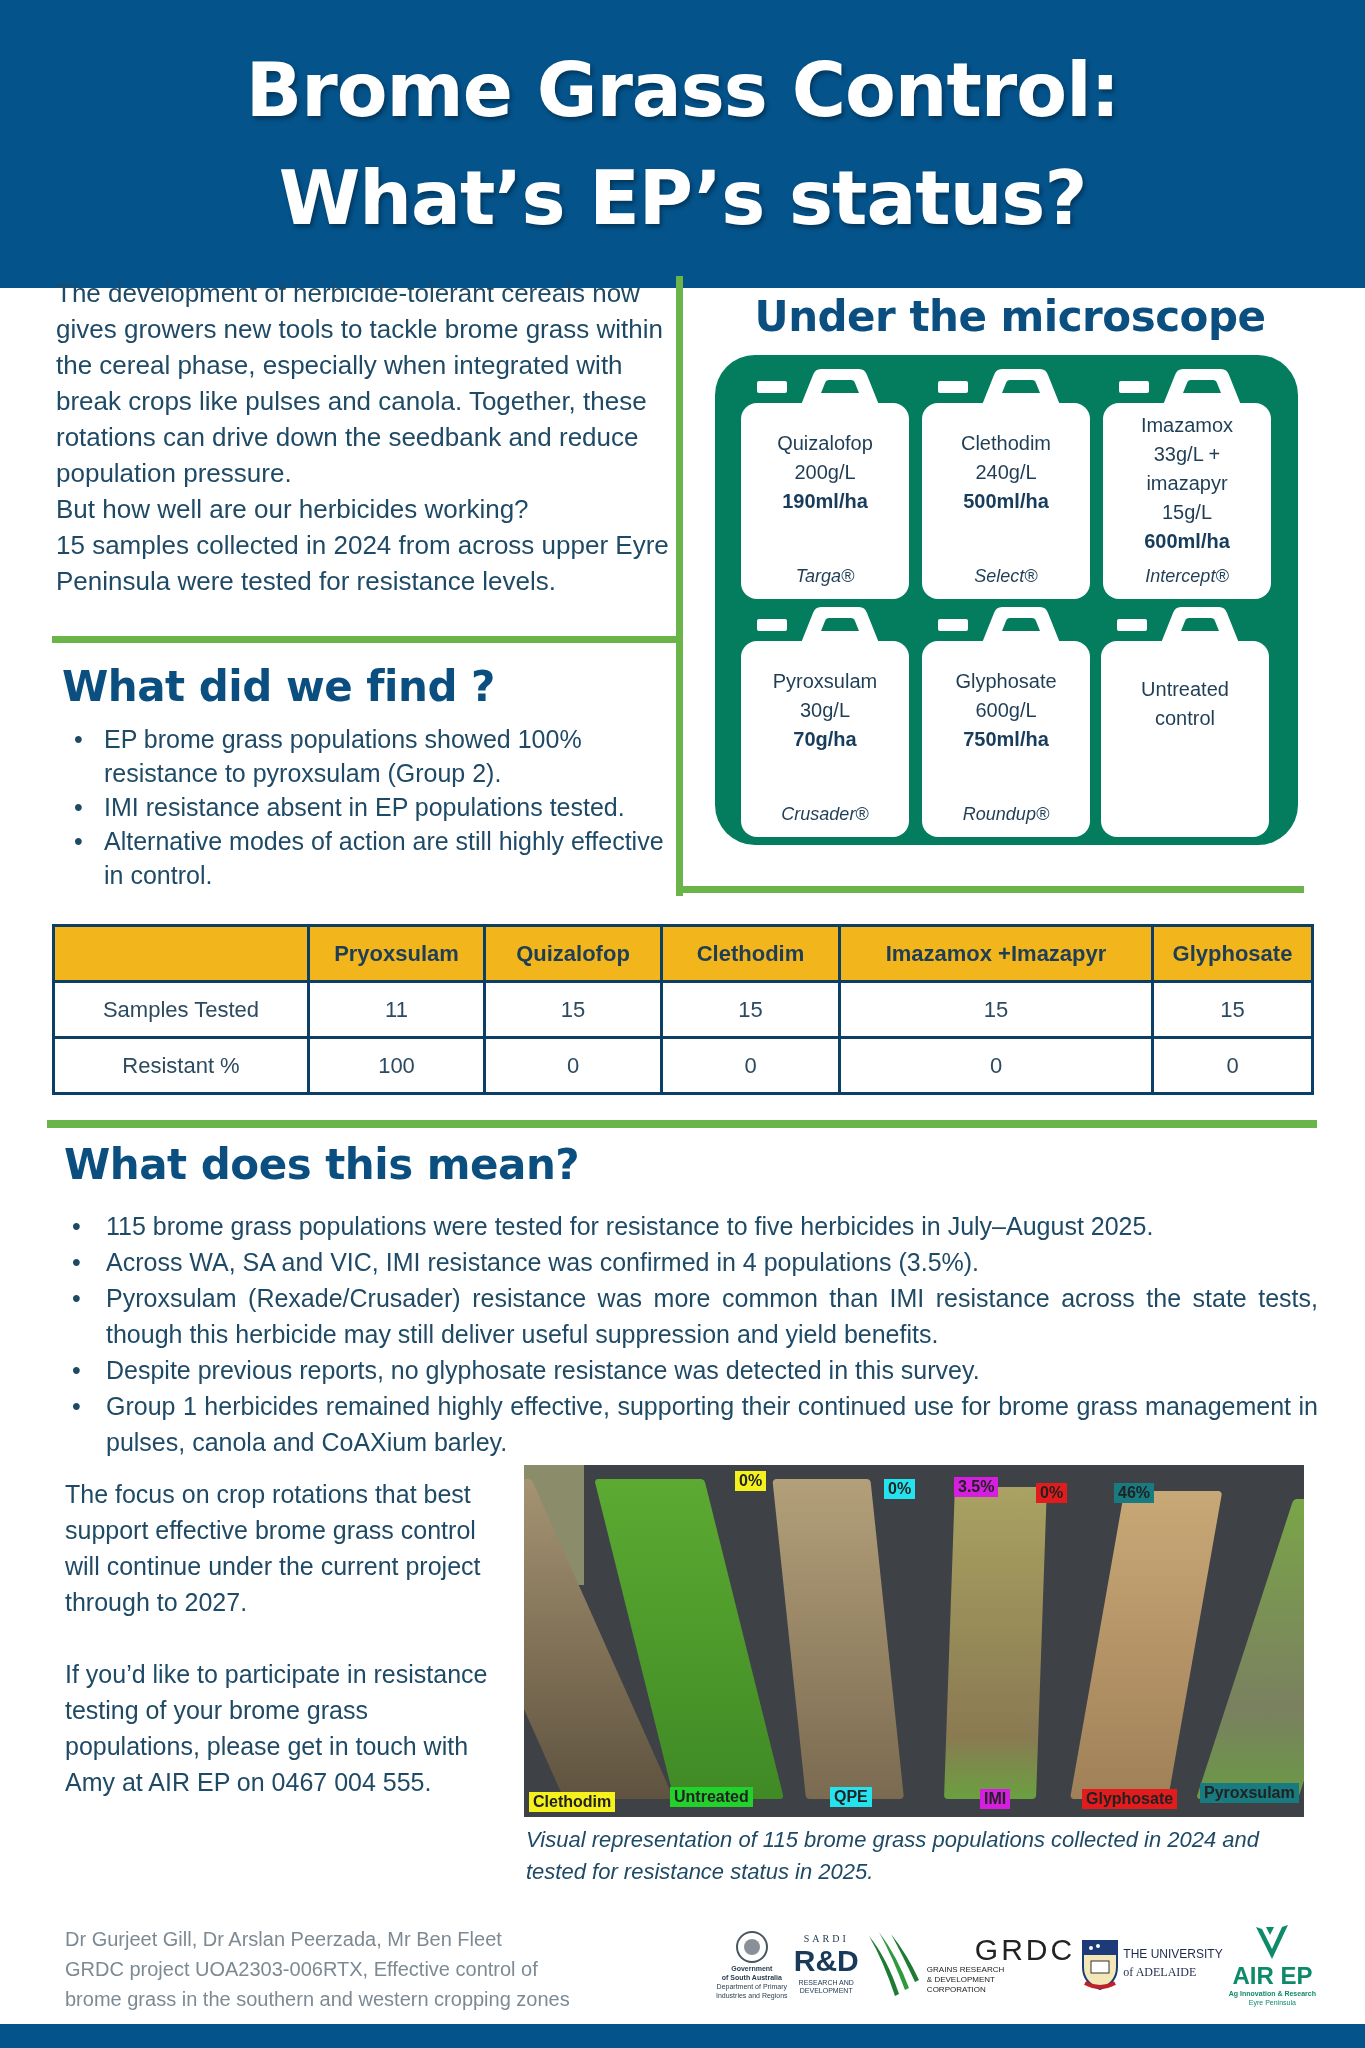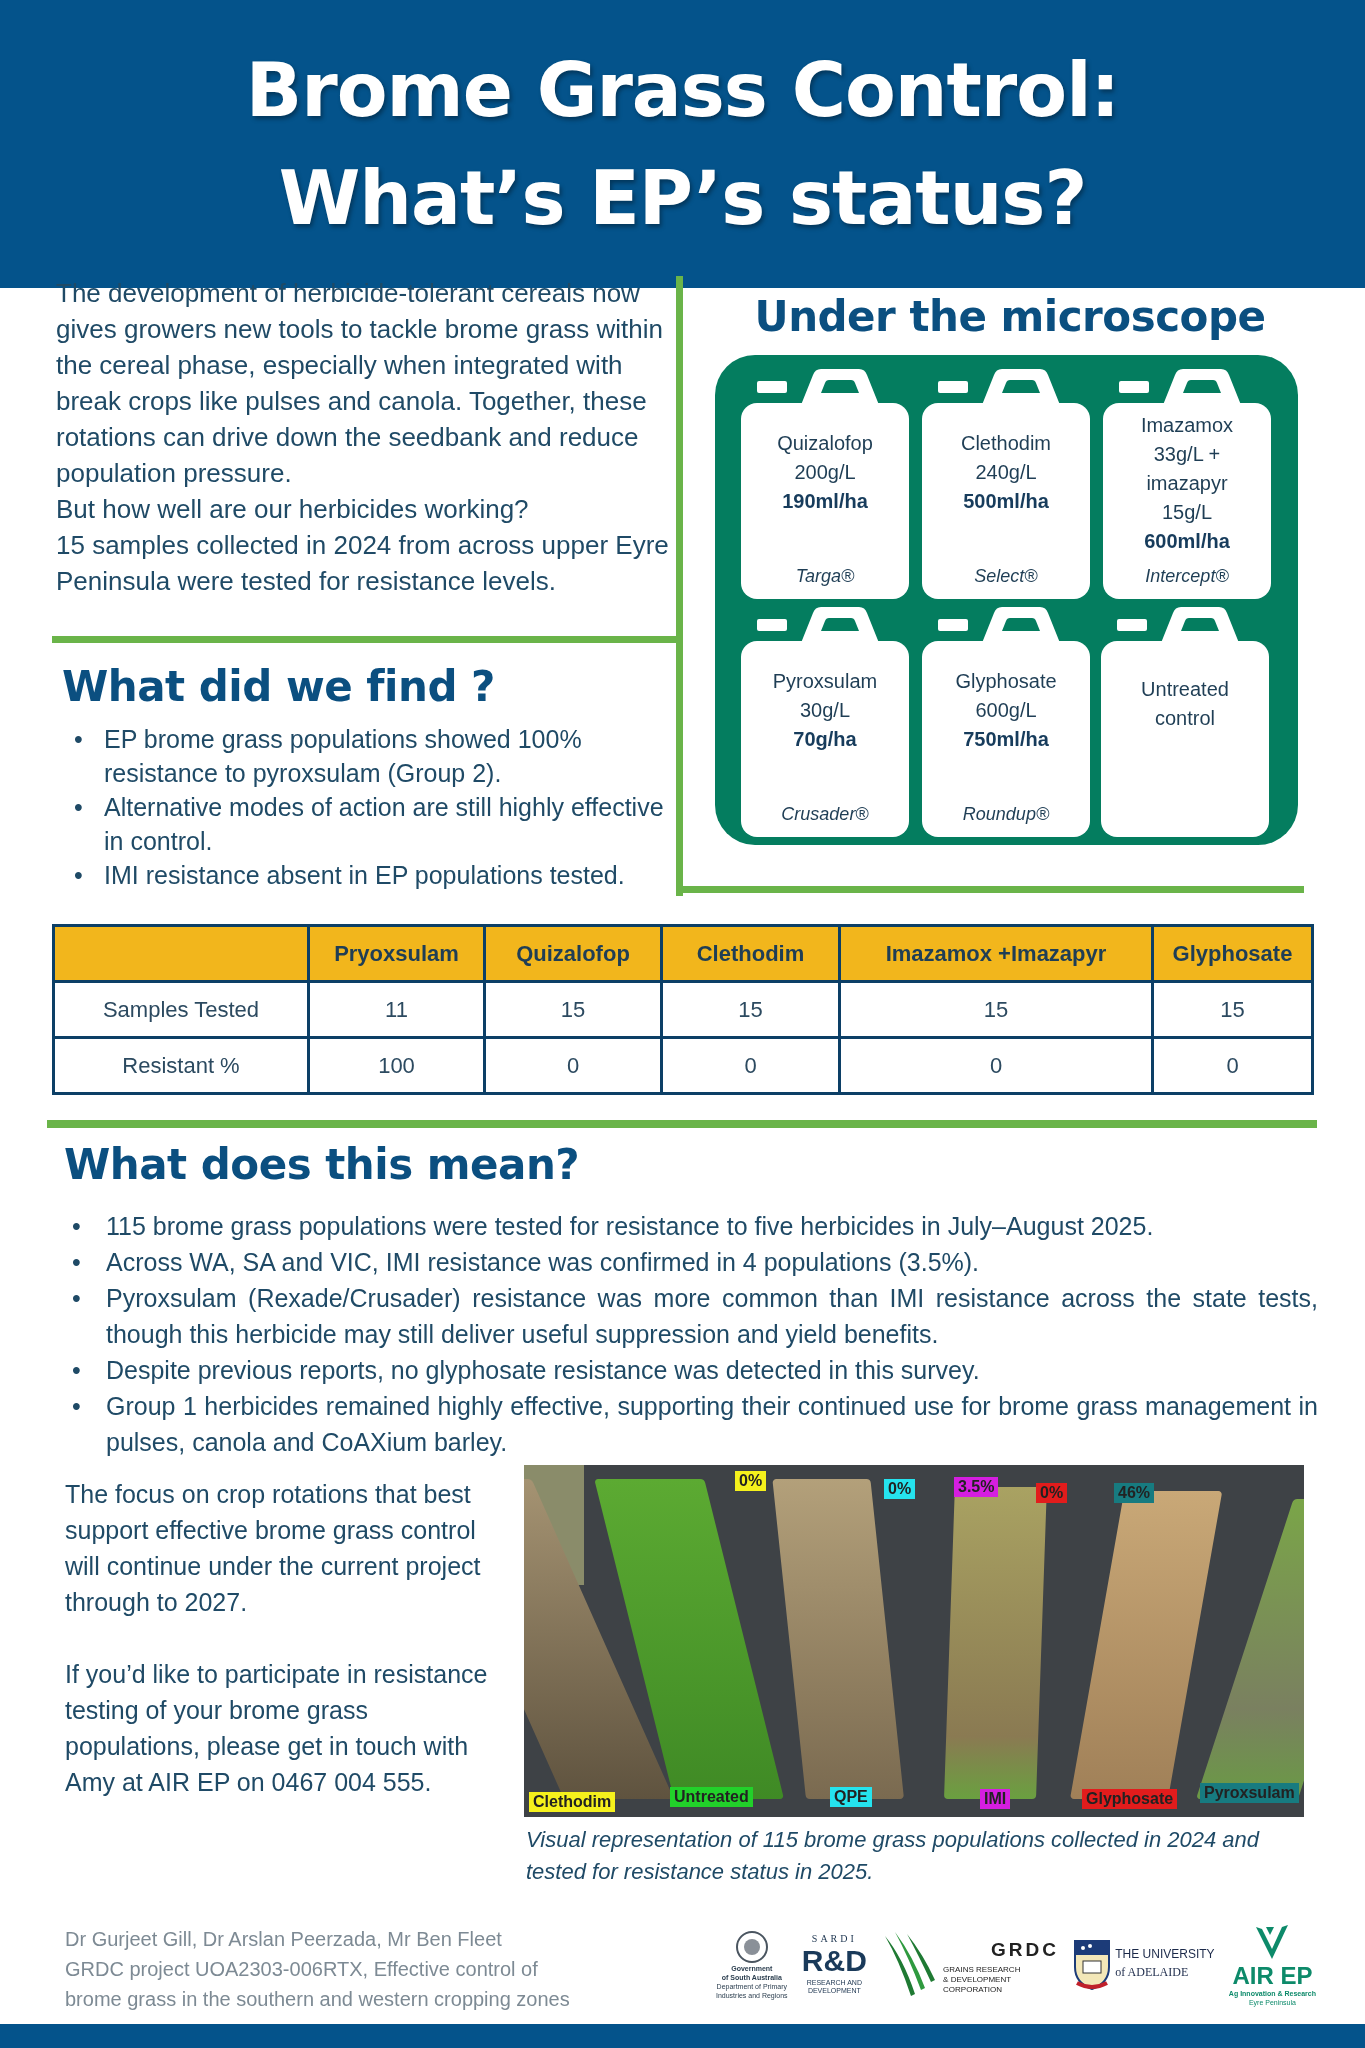--- a/index.html
+++ b/index.html
@@ -69,22 +69,22 @@
 </div>
 
 <div class="g-vert"></div>
 <div class="g-h1"></div>
 <div class="g-h2"></div>
 <div class="g-h3"></div>
 
 <div class="find-title">What did we find ?</div>
 <ul class="find-list">
   <li>EP brome grass populations showed 100% resistance to pyroxsulam (Group 2).</li>
+  <li>IMI resistance absent in EP populations tested.</li>
   <li>Alternative modes of action are still highly effective in control.</li>
-  <li>IMI resistance absent in EP populations tested.</li>
 </ul>
 
 <div class="micro-title">Under the microscope</div>
 <div class="micro-panel">
 
   <div class="jug" style="left:26px; top:12px;">
     <svg class="cap" viewBox="0 0 168 38">
         <rect x="16" y="14" width="30" height="12" rx="2" fill="#fff"></rect>
         <path d="M60 38 L72 8 Q74 2 80 2 L118 2 Q124 2 126 8 L138 38 Z M80 26 L84 16 Q85 13 88 13 L110 13 Q113 13 114 16 L118 26 Z" fill="#fff" fill-rule="evenodd"></path>
       </svg>
@@ -254,21 +254,21 @@
     <span>RESEARCH AND</span>
     <span>DEVELOPMENT</span>
   </div>
   <div class="logo" style="flex-direction:row; align-items:center; gap:6px;">
     <svg width="56" height="70" viewBox="0 0 56 70">
         <path d="M4 6 Q18 30 30 66 L34 64 Q22 28 4 6Z" fill="#1f7a33"></path>
         <path d="M14 2 Q28 28 40 60 L44 58 Q32 26 14 2Z" fill="#2f9a3f"></path>
         <path d="M26 4 Q38 26 50 52 L54 50 Q42 24 26 4Z" fill="#1f7a33"></path>
       </svg>
     <div style="display:flex; flex-direction:column; color:#222; font-size:8px; line-height:10px;">
-      <span style="font-size:19px; line-height:30px; font-weight:bold; letter-spacing:3px;margin-left:48px;">GRDC</span>
+      <span style="font-size:30px; line-height:30px; font-weight:normal; letter-spacing:3px;margin-left:48px;">GRDC</span>
       <span>GRAINS RESEARCH</span>
       <span>&amp; DEVELOPMENT</span>
       <span>CORPORATION</span>
     </div>
   </div>
   <div class="logo" style="flex-direction:row; align-items:center; gap:4px;">
     <svg width="38" height="52" viewBox="0 0 38 52">
         <path d="M2 2 H36 V28 Q36 44 19 50 Q2 44 2 28 Z" fill="#f3e7b8" stroke="#1c3b78" stroke-width="2"></path>
         <rect x="2" y="2" width="34" height="14" fill="#1c3b78"></rect>
         <circle cx="10" cy="9" r="2" fill="#fff"></circle>

